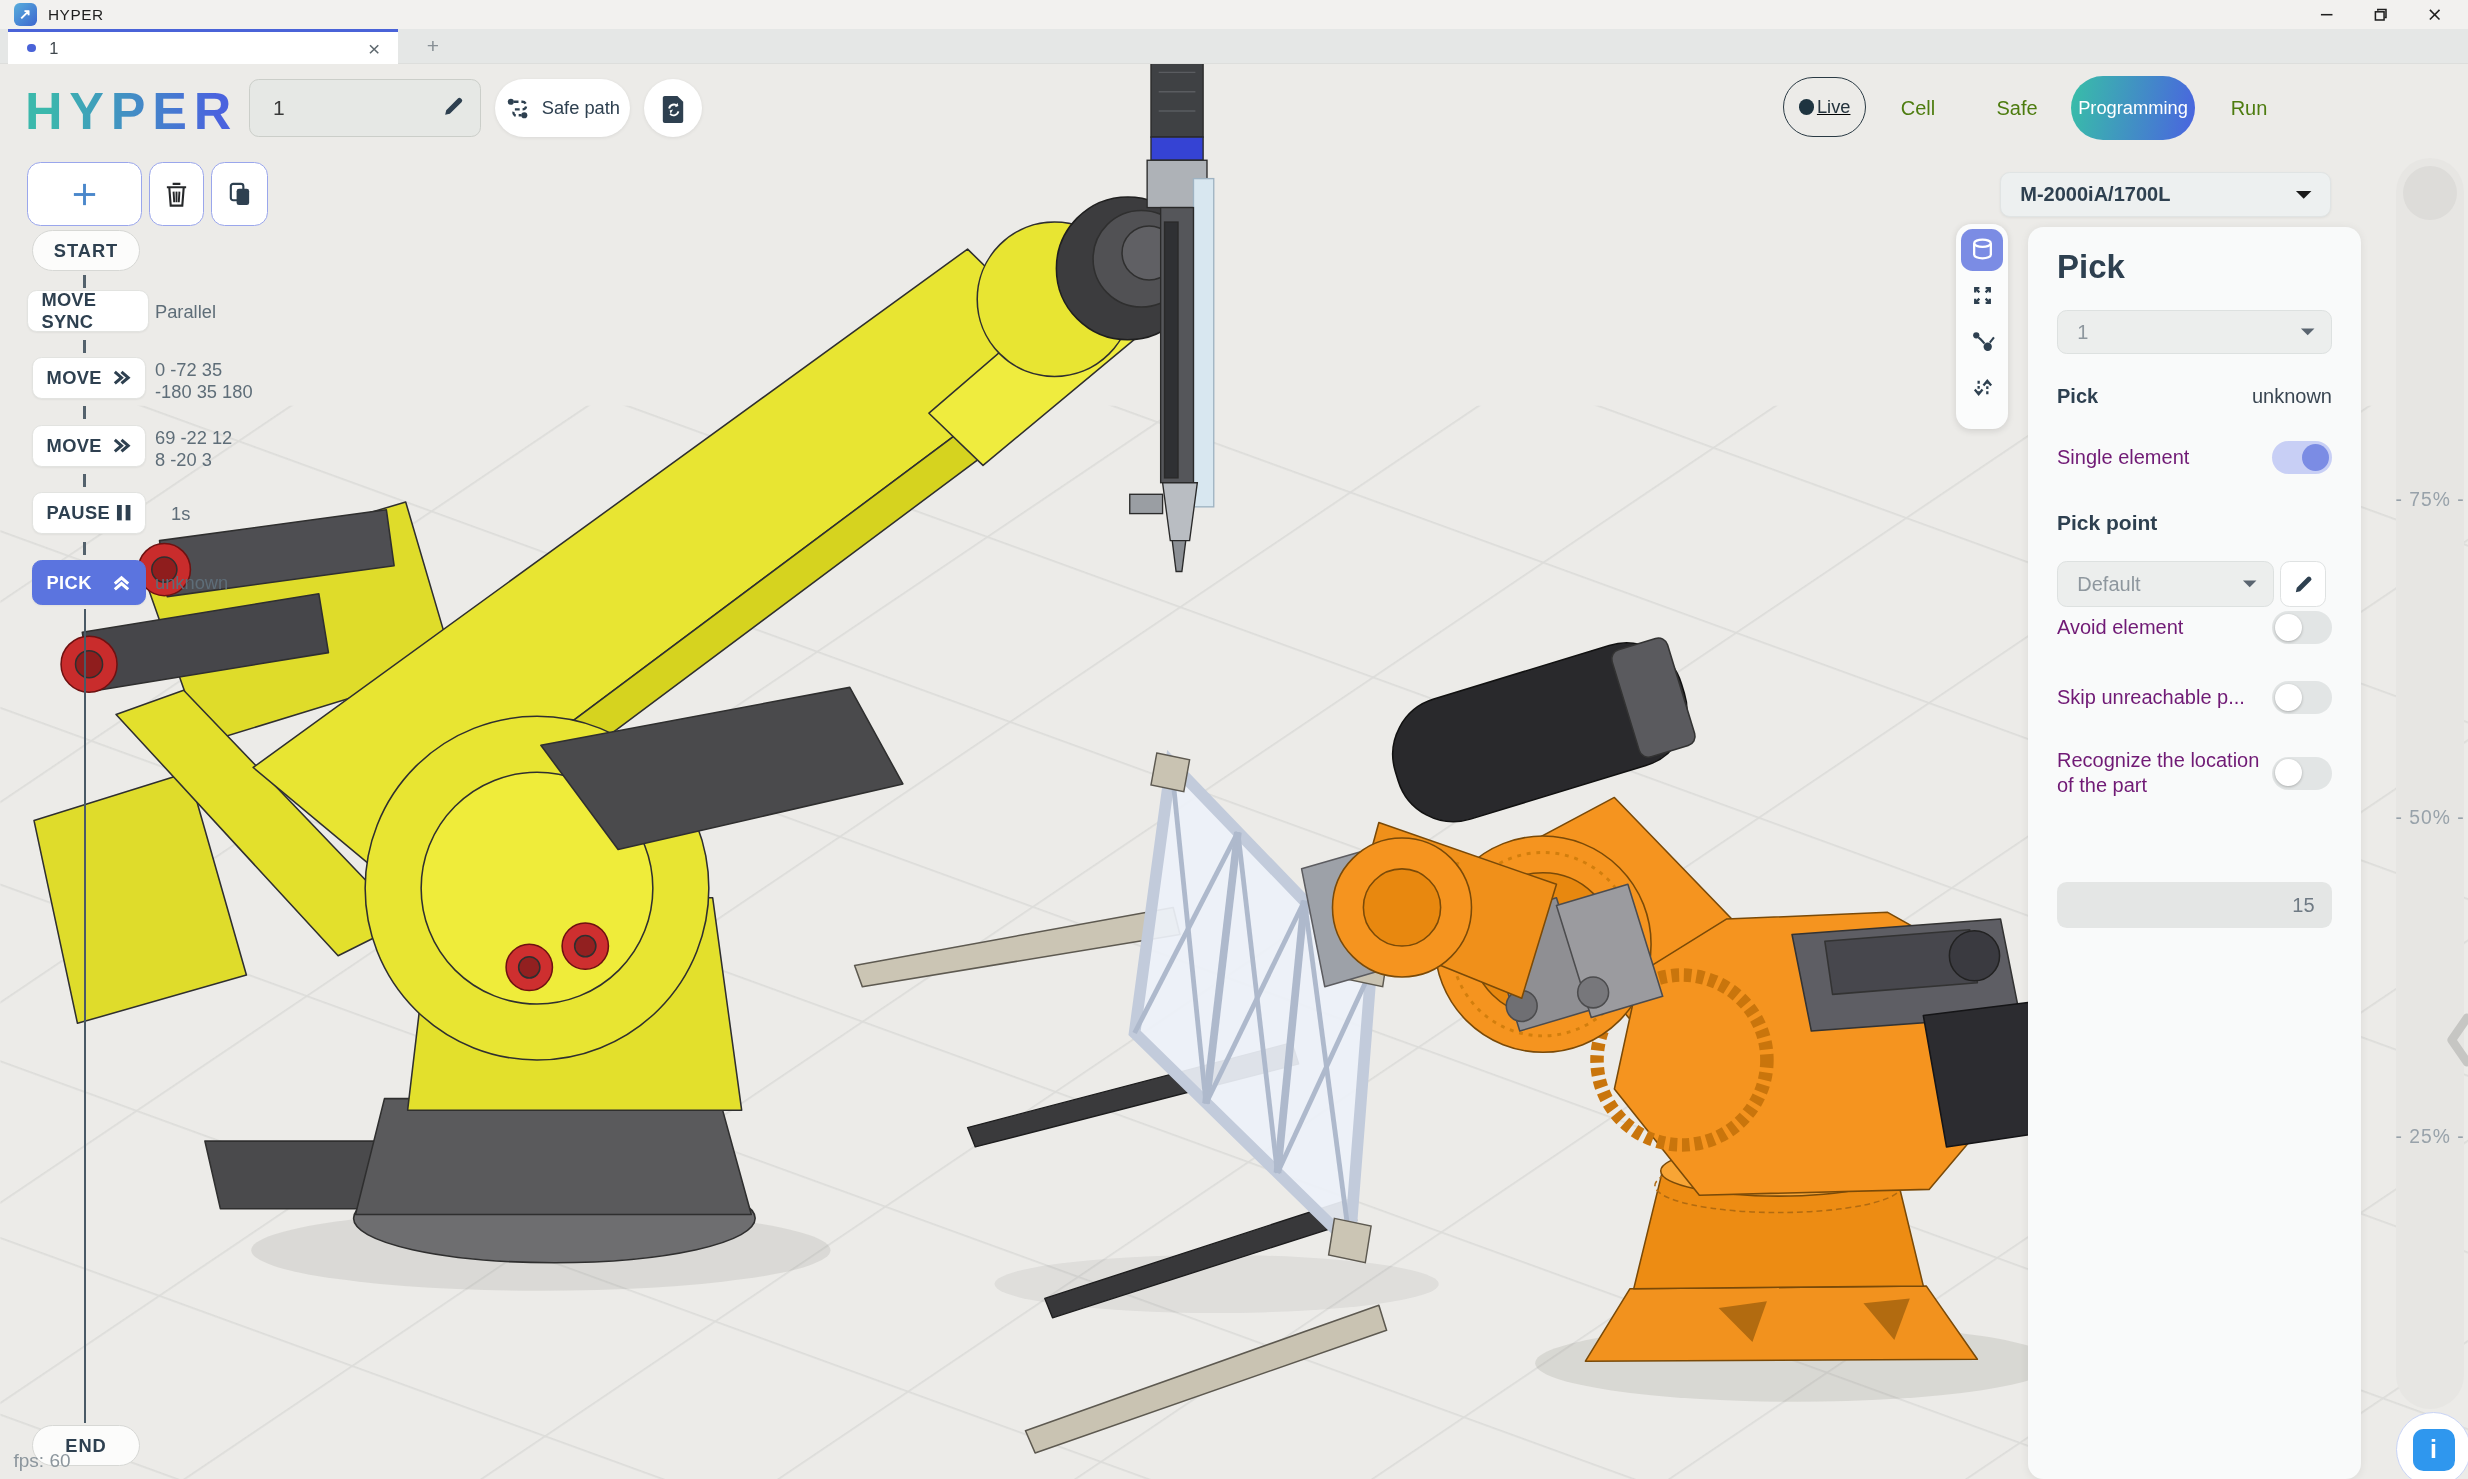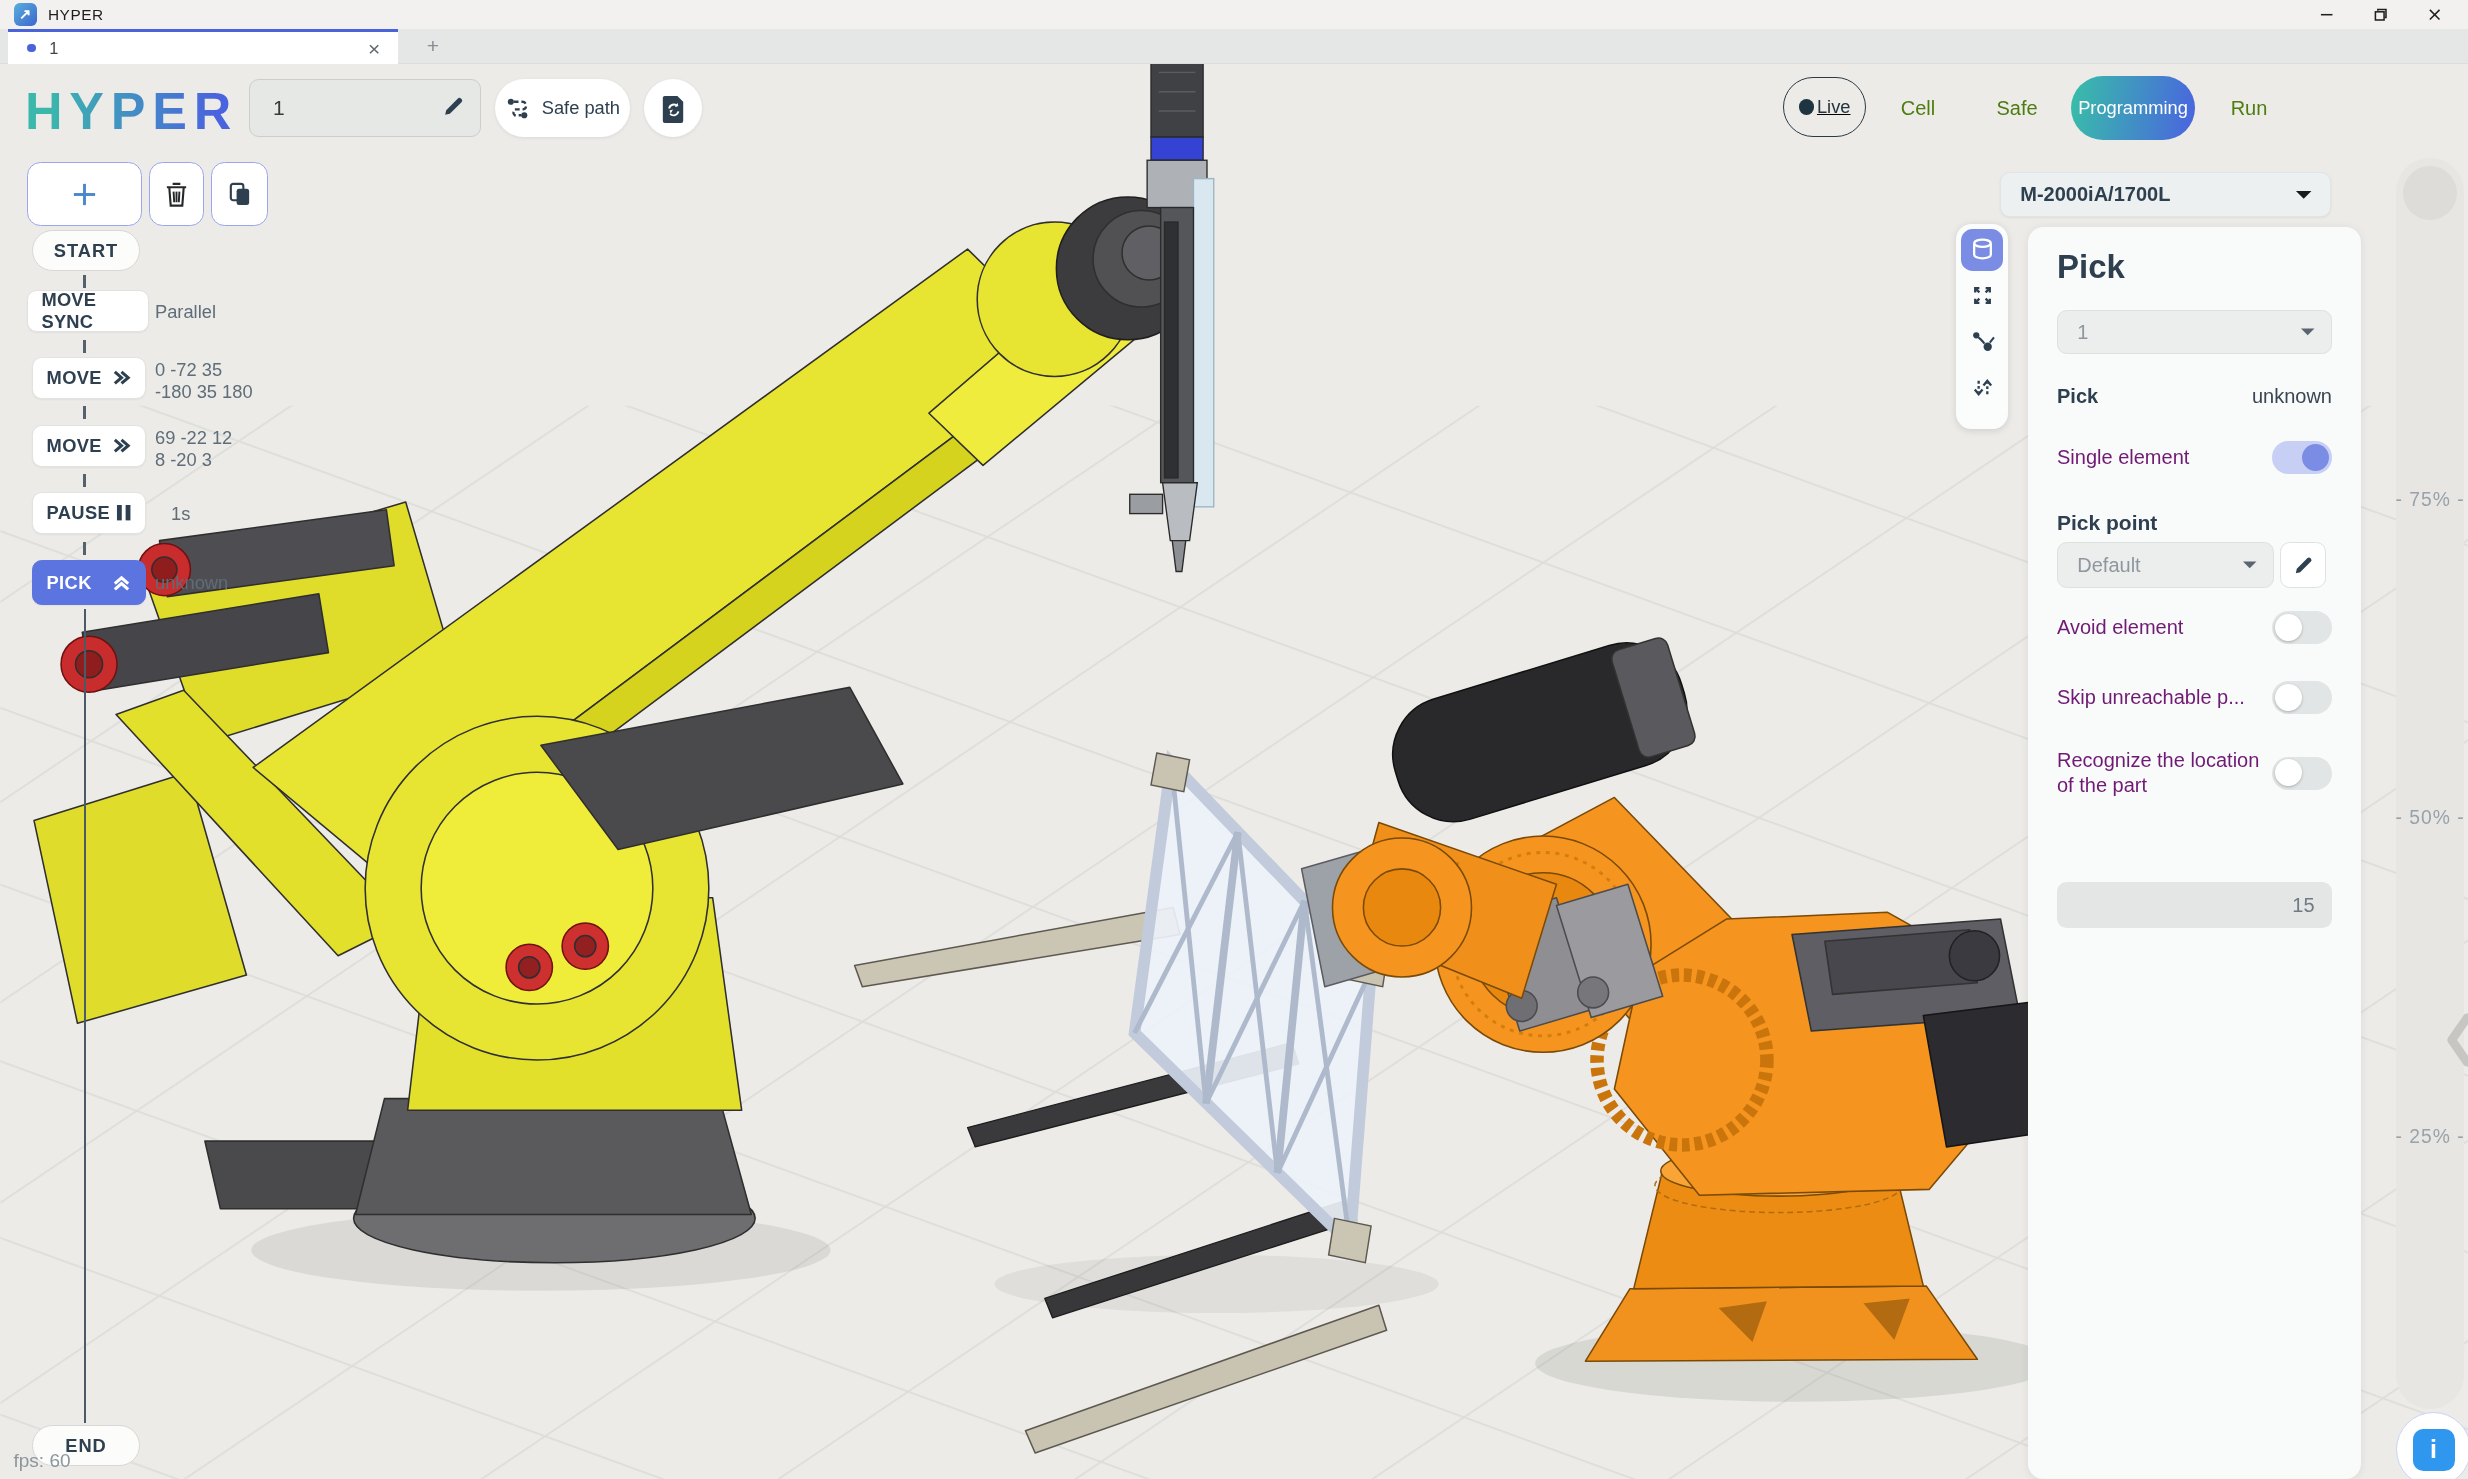--- a/index.html
+++ b/index.html
@@ -99,21 +99,21 @@
   .pick-val { font-size:20px; color:#3A4652; }
   .toggle-row { display:flex; align-items:center; justify-content:space-between; }
   .tr-1 { top:214px; } .tr-2 { top:384px; } .tr-3 { top:454px; } .tr-4 { top:521px; }
   .toggle-label { font-size:20px; color:#701a75; line-height:25px; max-width:208px; }
   .toggle { width:60px; height:33px; border-radius:16.4px; background:#E2E5E5; position:relative; flex:none; }
   .toggle .knob { position:absolute; top:2.9px; left:2.9px; width:27px; height:27px; border-radius:50%; background:#fff;
                   box-shadow:0 1px 2.9px rgba(0,0,0,.25); }
   .toggle.on { background:#C8CFF5; }
   .toggle.on .knob { left:30px; background:#7B8CE4; box-shadow:none; }
   .pp-label { top:284px; font-size:21px; font-weight:700; color:#2E4050; }
-  .pp-row { top:315px; display:flex; gap:6px;border-radius:15px; }
+  .pp-row { top:334px; display:flex; gap:6px;border-radius:15px; }
   .pp-select { width:217px; height:46px; }
   .pp-edit { width:46px; height:46px; background:#FFFFFF; border:1.4px solid #DFE2E2; border-radius:9.7px;
              display:flex; align-items:center; justify-content:center; }
   .wait-label { top:595px; font-size:21px; font-weight:700; color:#2E4050; line-height:27px; }
   .wait-input { position:absolute; left:29px; top:655px; width:275px; height:46px; background:#E4E6E5; border:none; border-radius:9.7px;
                 font-family:"Liberation Sans",sans-serif; font-size:20px; color:#6F7A84; text-align:right; padding-right:17.4px; }
 
   .info-btn { position:absolute; left:2396px; top:1412px; width:75px; height:75px; border-radius:50%; background:#FFFFFF;
               border:1.9px solid #C9D4F6; display:flex; align-items:center; justify-content:center; z-index:25; }
   .info-sq { width:42px; height:42px; border-radius:10.6px; background:#2F97EE; color:#fff; font-size:25px; font-weight:700;

